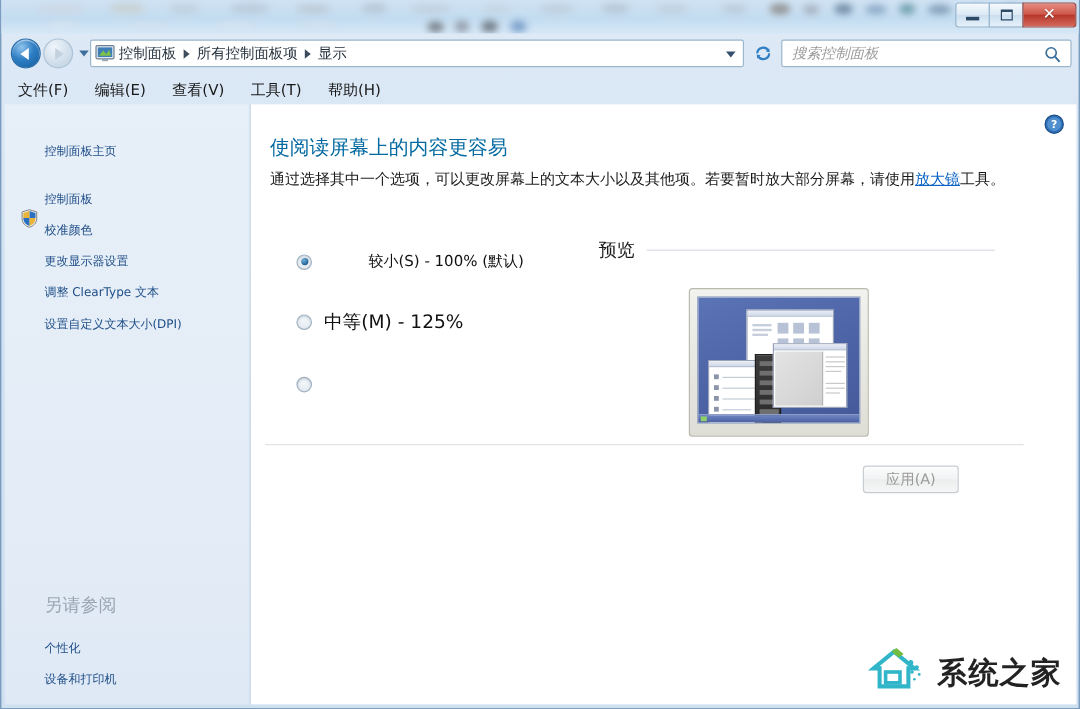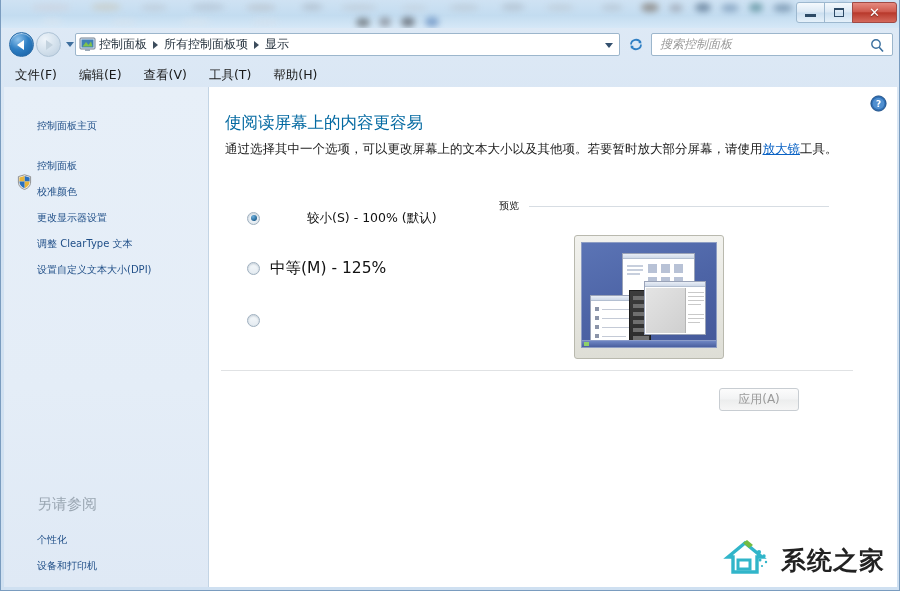--- a/index.html
+++ b/index.html
@@ -187,21 +187,21 @@
     background: radial-gradient(circle at 35% 30%, #6fb0dd 0%, #2c6e9e 60%, #1d4e74 100%);
   }
   .rlabel { color: #111; white-space: nowrap; }
   .rlabel.s0 { font-size: 12.5px; }
   .rlabel.s1 { font-size: 15.5px; }
   .rlabel.s2 { font-size: 19px; }
 
   
   #preview { position: absolute; left: 290px; top: 112px; width: 330px; }
   #prevhead { display: flex; align-items: center; }
-  #prevhead .lbl { font-size: 10px; color: #1a1a1a; white-space: nowrap; }
+  #prevhead .lbl { font-size: 15px; color: #1a1a1a; white-space: nowrap; }
   #prevhead .rule { flex: 1; height: 1px; background: #d7dde3; margin-left: 10px; }
   #monitor {
     position: relative; margin: 22px 0 0 75px;
     width: 150px; height: 124px;
     background: linear-gradient(180deg,#f2f2ee 0%, #dedeD6 100%);
     border: 1px solid #b9b9ae;
     border-radius: 3px;
     padding: 6px 6px 10px 6px;
   }
   #screen {

